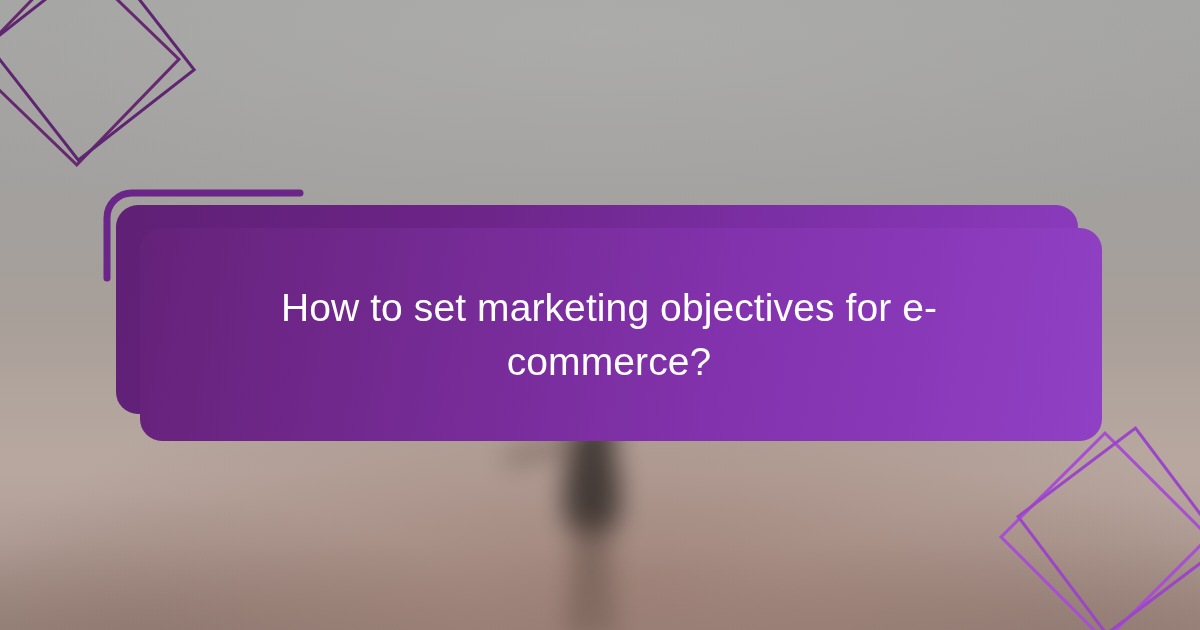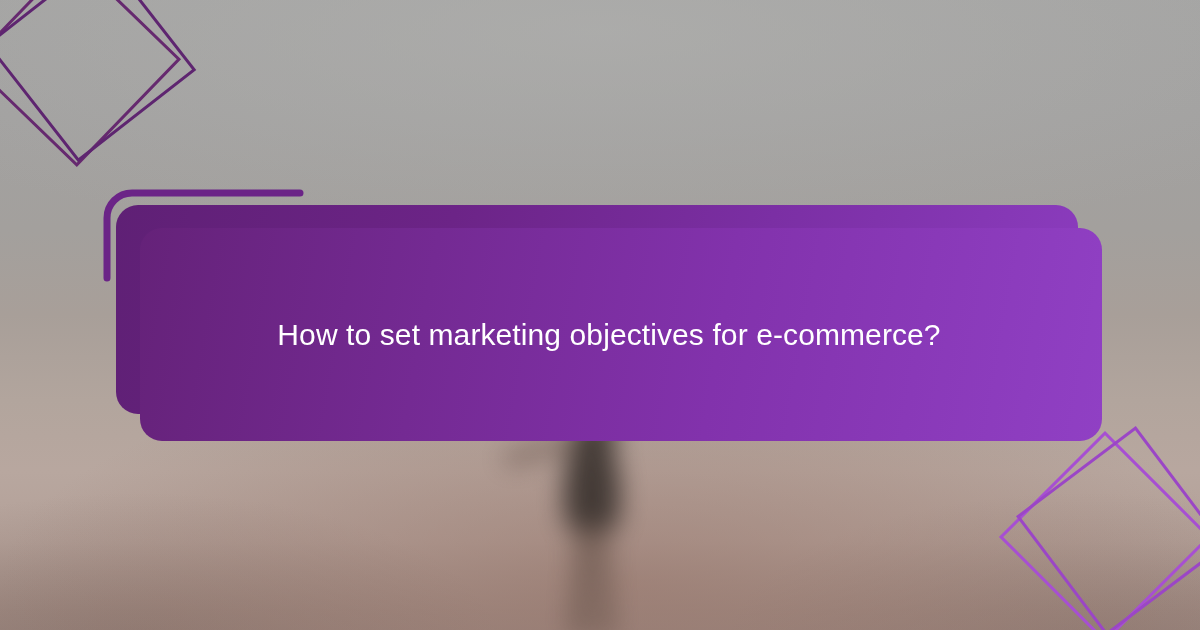--- a/index.html
+++ b/index.html
@@ -175,21 +175,21 @@
     align-items: center;
     justify-content: center;
   }
   .card-title {
     width: 700px;
     margin: 0;
     text-align: center;
     color: #ffffff;
     font-family: "Liberation Sans", sans-serif;
     font-weight: 400;
-    font-size: 30px;
+    font-size: 39px;
     line-height: 1.38;
     letter-spacing: 0.1px;
     position: relative;
     left: -12px;
   }
 </style>
 </head>
 <body>
 
 <div id="stage">

